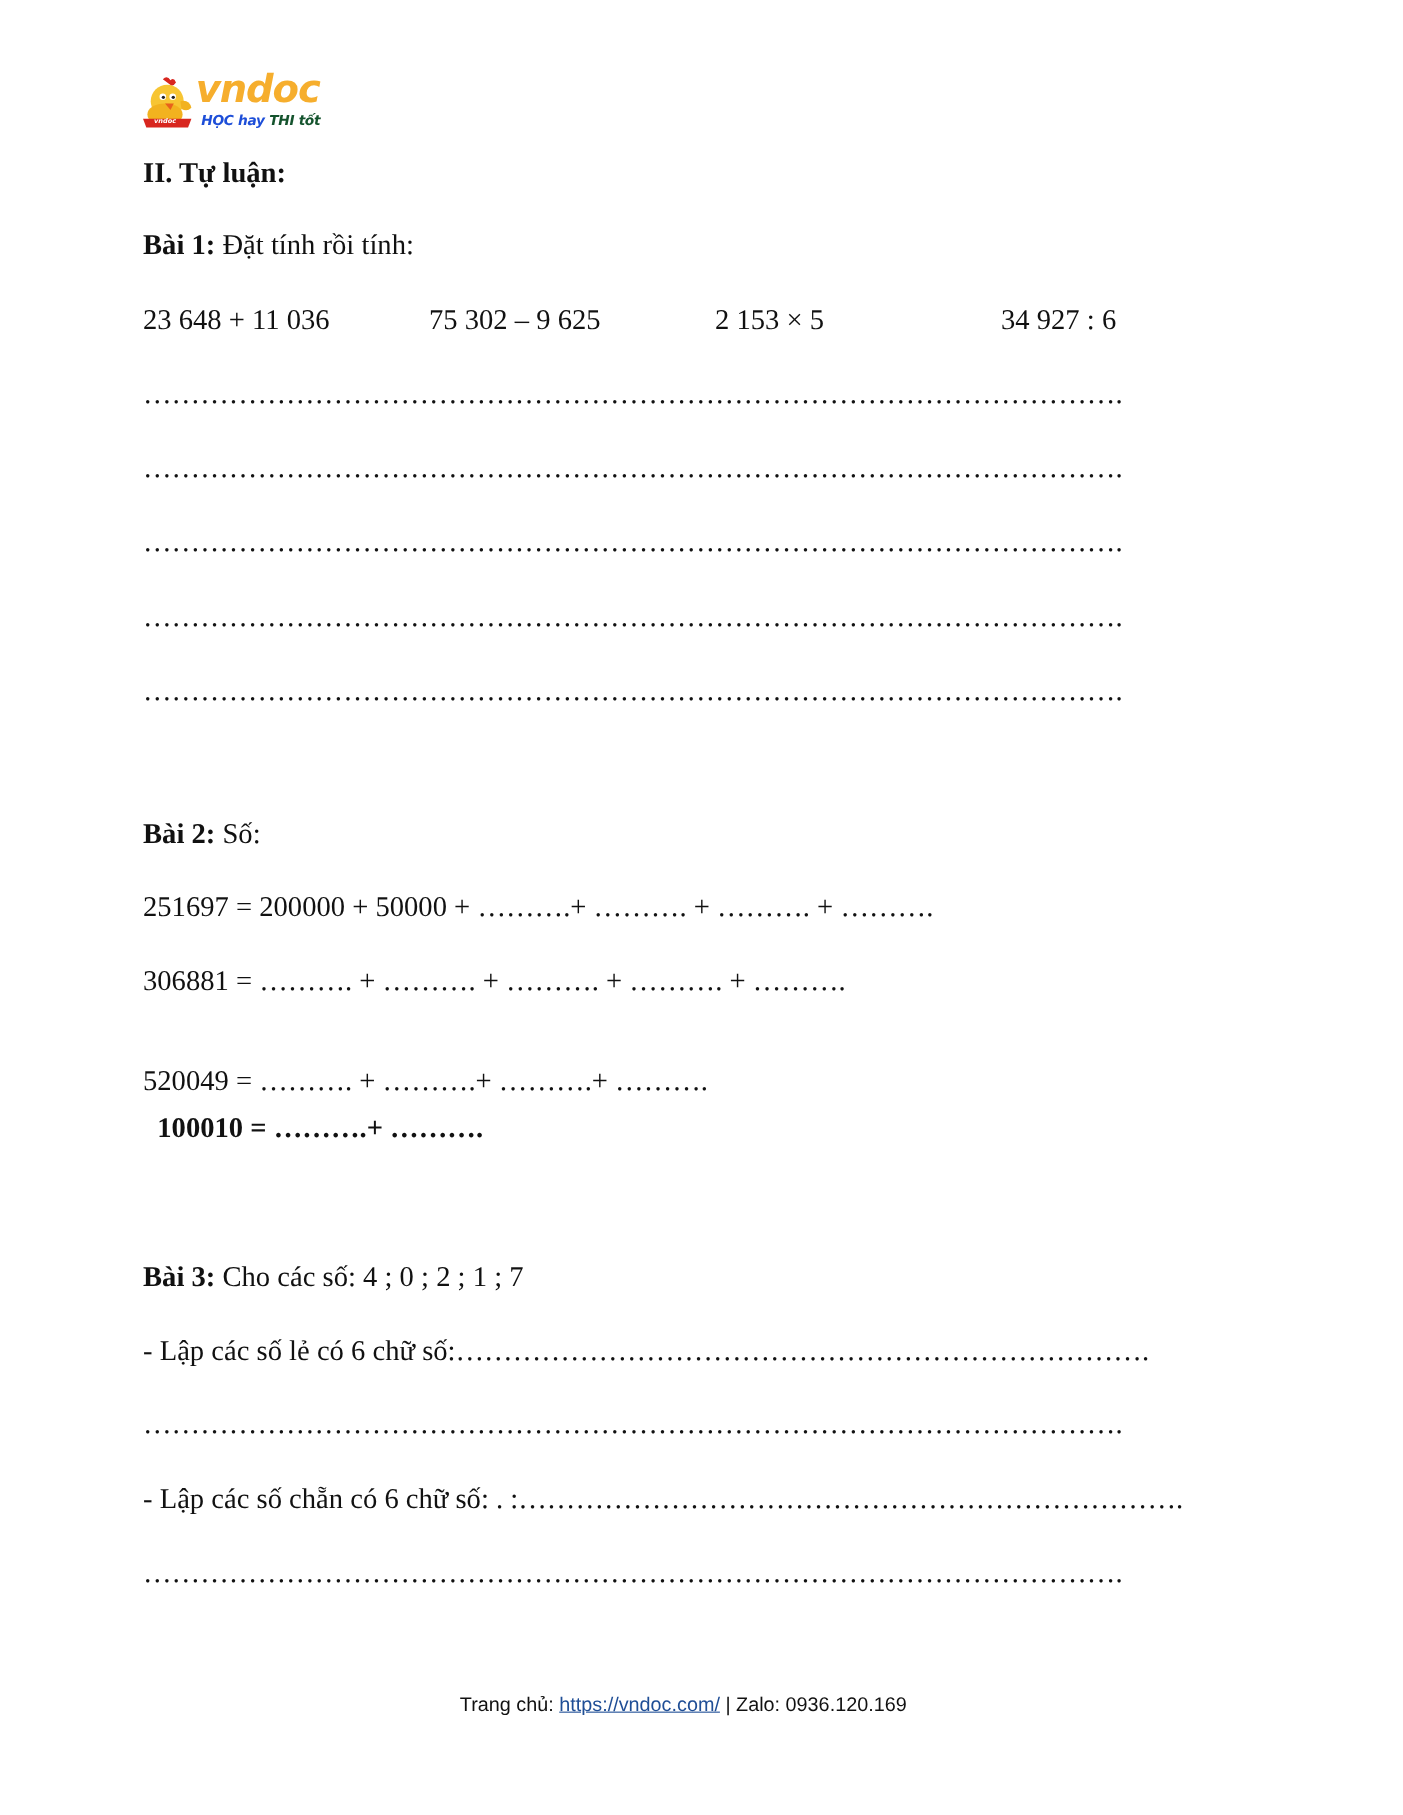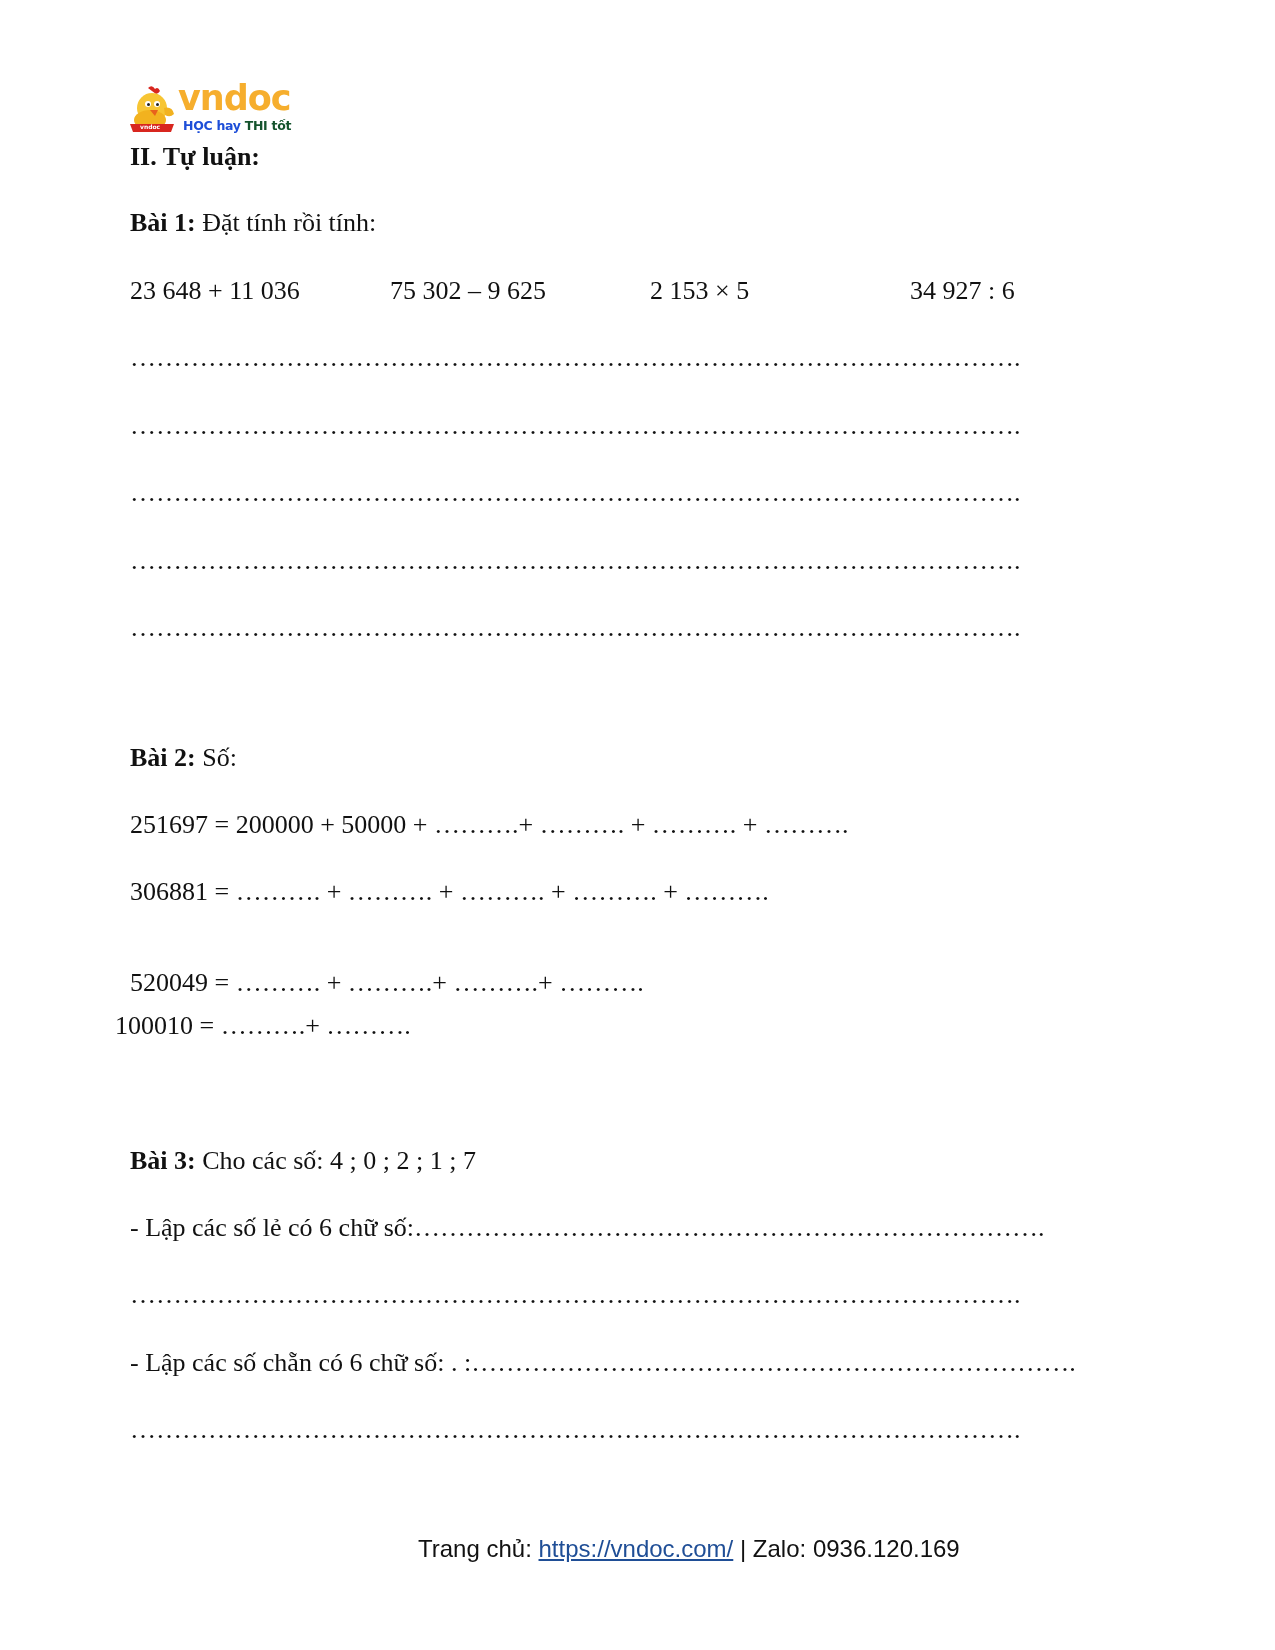--- a/index.html
+++ b/index.html
@@ -3,31 +3,31 @@
   <meta charset="utf-8">
   <style>
     html, body { margin: 0; padding: 0; background: #ffffff; }
     body { width: 1275px; height: 1650px; position: relative; overflow: hidden;
            font-family: "Liberation Serif", "DejaVu Serif", serif; color: #111; }
     .abs { position: absolute; white-space: nowrap; }
     .txt { font-size: 26px; line-height: 30px; }
     .b { font-weight: bold; text-align: center; }
 
     
-    #logo { left: 128px; top: 84px; width: 160px; height: 54px; }
+    #logo { left: 128px; top: 68px; width: 160px; height: 54px; font-style: italic; }
     #logo .chick { position: absolute; left: 0; top: 0; width: 48px; height: 52px; }
     #logo .word { position: absolute; left: 50px; top: -6px; font-family: "DejaVu Sans", sans-serif;
                   font-weight: bold; font-size: 35px; letter-spacing: -1px; color: #f6ae2d; }
     #logo .slogan { position: absolute; left: 55px; top: 34px; font-family: "DejaVu Sans", sans-serif;
                     font-weight: bold; font-size: 12.5px; letter-spacing: -0.3px; }
     #logo .g { color: #1d4ed8; }
     #logo .r { color: #14532d; text-align: right; }
 
     .dots { letter-spacing: 0; }
-    .footer { font-family: "Liberation Sans", "DejaVu Sans", sans-serif; font-size: 24px; line-height: 22px; color: #111; }
+    .footer { font-family: "Liberation Sans", "DejaVu Sans", sans-serif; font-size: 18px; line-height: 22px; color: #111; }
     .footer a { color: #1f4e96; text-decoration: underline; }
   </style>
 </head>
 <body>
 
 <div id="logo" class="abs">
   <svg class="chick" viewBox="0 0 48 52">
     <path d="M20 4 q4 -4 7 1 q3 -3 5 2 q-2 3 -4 3 z" fill="#d8261f"></path>
     <ellipse cx="24" cy="24" rx="15" ry="15" fill="#f7c533"></ellipse>
     <ellipse cx="22" cy="36" rx="16" ry="10" fill="#f2b21f"></ellipse>
@@ -63,21 +63,21 @@
 <div class="abs txt dots" style="left:130px; top:478px;">………………………………………………………………………………………….</div>
 <div class="abs txt dots" style="left:130px; top:546px;">………………………………………………………………………………………….</div>
 <div class="abs txt dots" style="left:130px; top:613px;">………………………………………………………………………………………….</div>
 
 <div class="abs txt" style="left:130px; top:743px;">
   <span class="b">Bài 2:</span><span> Số:</span>
 </div>
 <div class="abs txt" style="left:130px; top:810px;text-align:center;">251697 = 200000 + 50000 + ……….+ ………. + ………. + ……….</div>
 <div class="abs txt" style="left:130px; top:877px;">306881 = ………. + ………. + ………. + ………. + ……….</div>
 <div class="abs txt" style="left:130px; top:944px;margin-top:24px;">520049 = ………. + ……….+ ……….+ ……….</div>
-<div class="abs txt" style="left:115px; top:1011px;">100010 = ……….+ ……….</div>
+<div class="abs txt" style="left:143px; top:1011px;font-weight:bold;">100010 = ……….+ ……….</div>
 
 <div class="abs txt" style="left:130px; top:1146px;">
   <span class="b">Bài 3:</span><span> Cho các số: 4 ; 0 ; 2 ; 1 ; 7</span>
 </div>
 <div class="abs txt" style="left:130px; top:1213px;">- Lập các số lẻ có 6 chữ số:……………………………………………………………….</div>
 <div class="abs txt dots" style="left:130px; top:1280px;">………………………………………………………………………………………….</div>
 <div class="abs txt" style="left:130px; top:1348px;">- Lập các số chẵn có 6 chữ số: . :…………………………………………………………….</div>
 <div class="abs txt dots" style="left:130px; top:1415px;">………………………………………………………………………………………….</div>
 
 <div class="abs footer" style="left:418px; top:1538px;">

